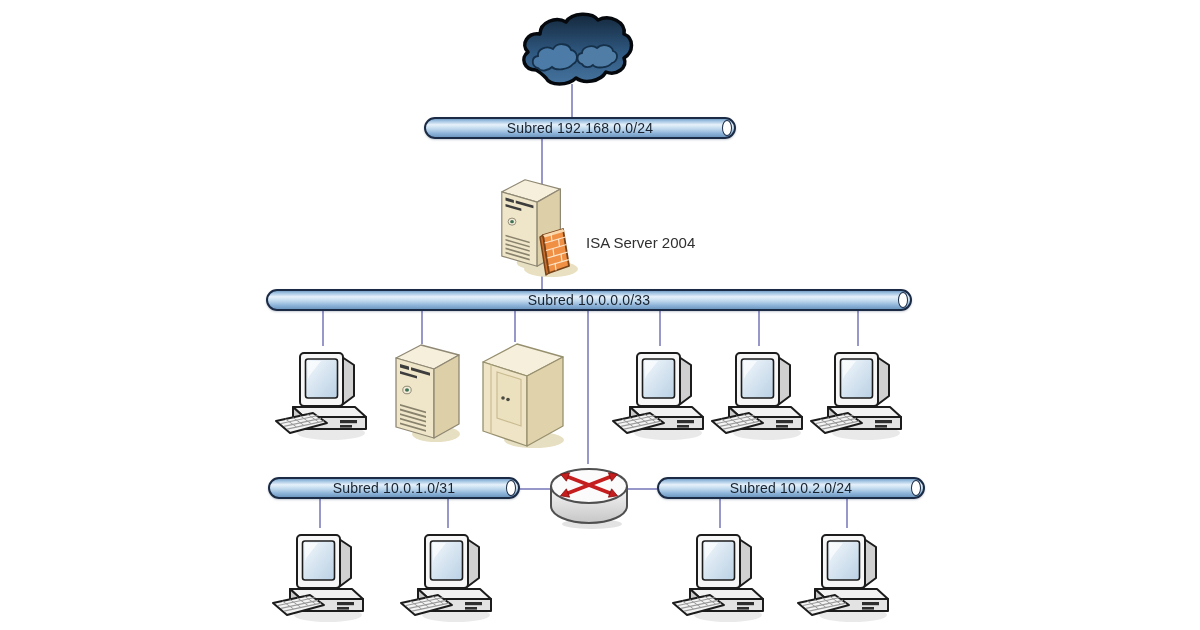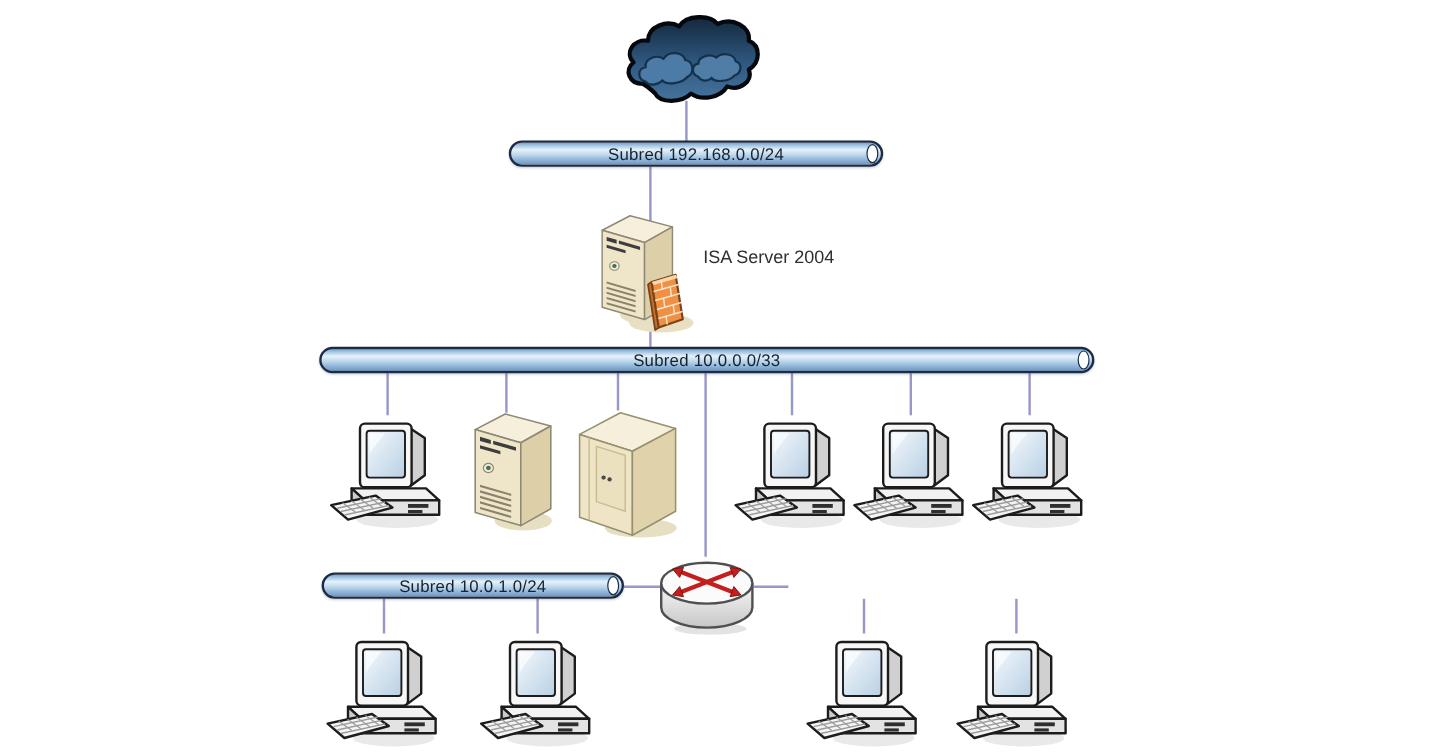--- a/index.html
+++ b/index.html
@@ -17,21 +17,21 @@
   }
   .bus::after{ 
     content:"";position:absolute;right:2px;top:50%;transform:translateY(-50%);
     width:8px;height:14px;background:#ffffff;border:1.5px solid #1b2b45;border-radius:50%;
   }
   .bus-label{
     position:absolute;inset:0;display:flex;align-items:center;justify-content:center;
     font-size:14px;color:#18222e;letter-spacing:.2px;white-space:nowrap;
   }
   .free-label{
-    position:absolute;font-size:15px;color:#303030;white-space:nowrap;
+    position:absolute;font-size:15px;color:#303030;white-space:nowrap;margin-top:28px;
   }
 </style>
 </head>
 <body>
 
 <div id="canvas">
 
   <svg width="0" height="0" style="position:absolute" aria-hidden="true">
     <defs>
       <linearGradient id="screenGrad" x1="0" y1="0" x2="1" y2="1">
@@ -193,21 +193,24 @@
       </svg>
   </div>
 
   <div class="node" style="left:546px;top:462px;width:86px;height:68px">
     <svg>
         <use href="#sym-router"></use>
       </svg>
   </div>
 
   <div class="bus" style="left:268px;top:477px;width:248px">
-    <span class="bus-label">Subred 10.0.1.0/24</span>
+    <span class="bus-label">Subred 10.0.1.0/31</span>
+  </div>
+  <div class="bus" style="left:657px;top:477px;width:264px">
+    <span class="bus-label">Subred 10.0.2.0/24</span>
   </div>
 
   <div class="node" style="left:270px;top:526px;width:100px;height:100px">
     <svg>
         <use href="#sym-workstation"></use>
       </svg>
   </div>
   <div class="node" style="left:398px;top:526px;width:100px;height:100px">
     <svg>
         <use href="#sym-workstation"></use>

